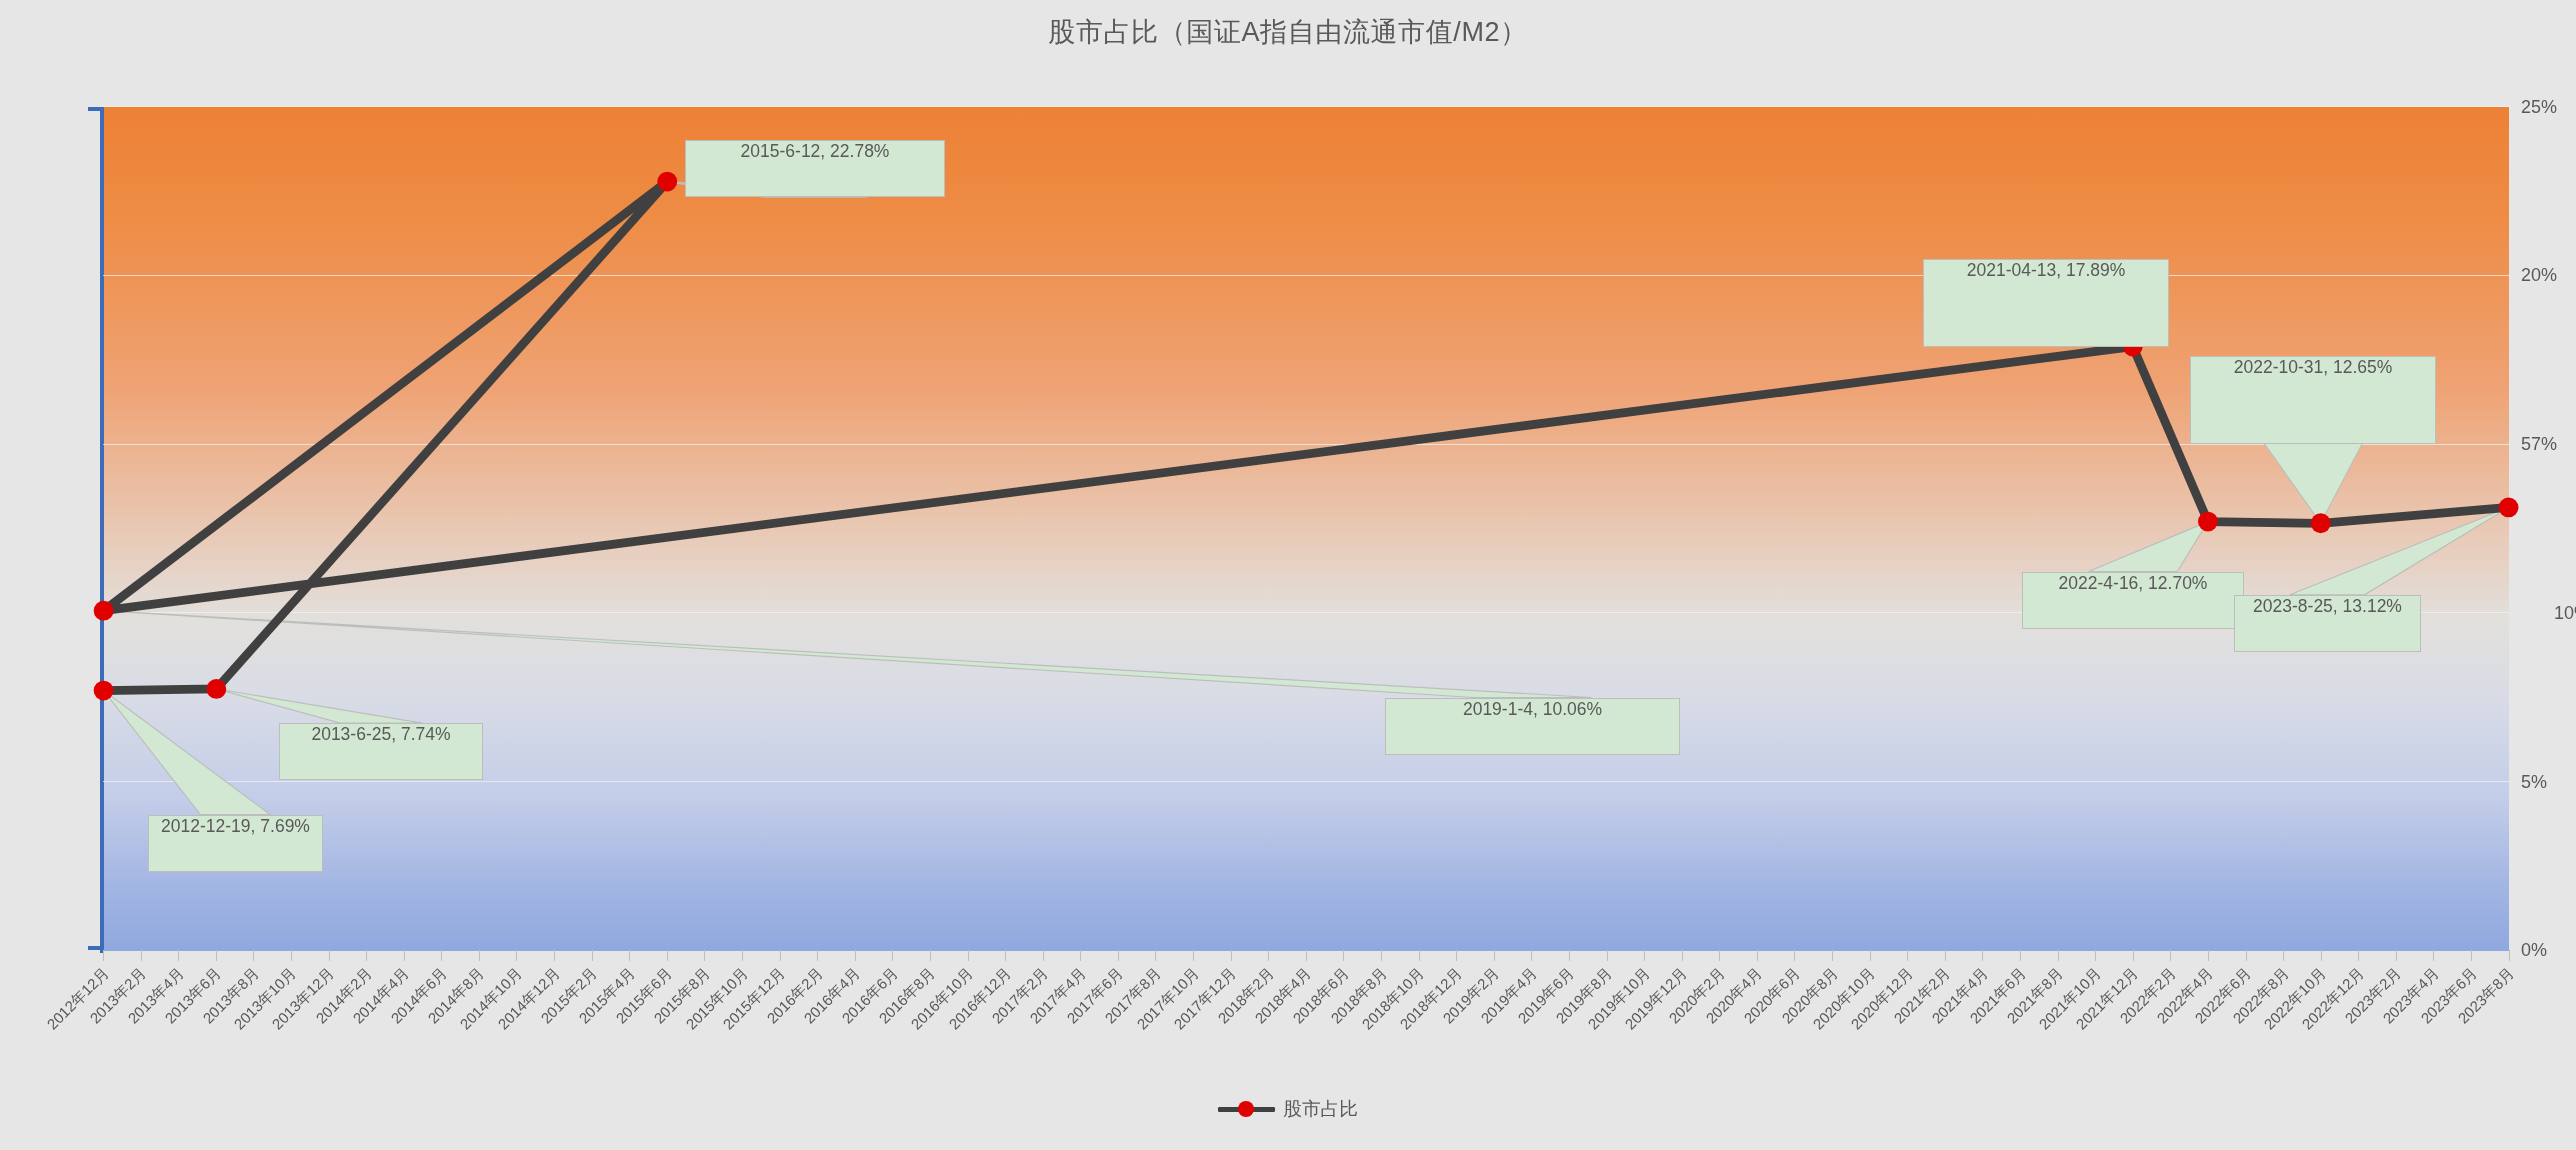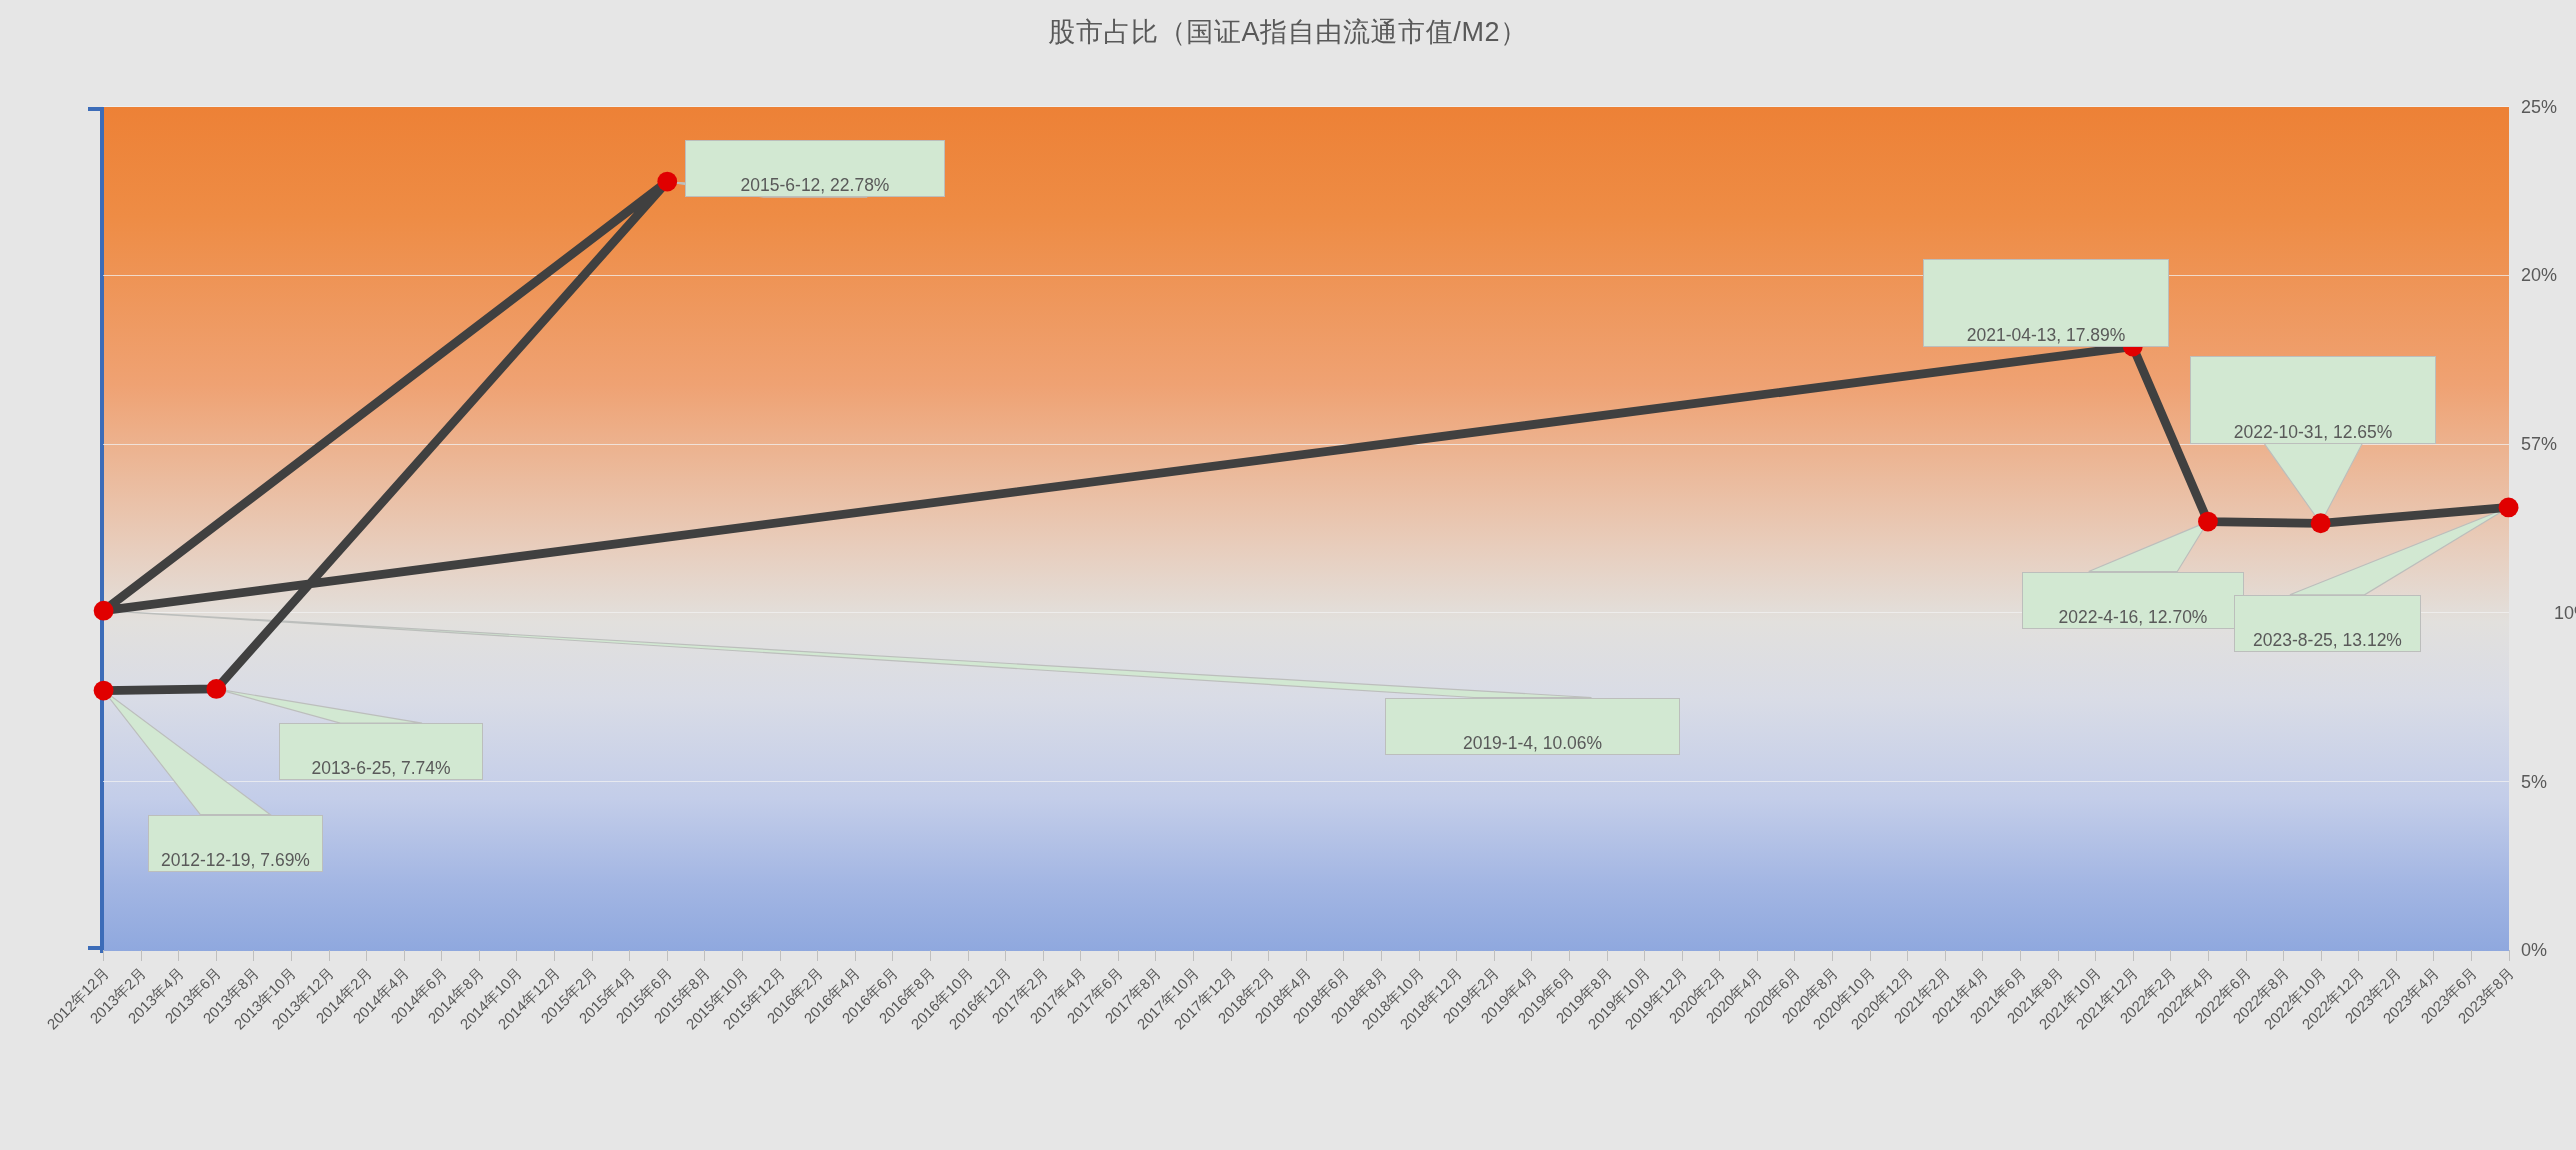--- a/index.html
+++ b/index.html
@@ -147,21 +147,21 @@
   }
 
   
   .callout {
     position: absolute;
     background: #D2E8D2;
     border: 1.2px solid #BCBEBC;
     color: #595959;
     font-size: 17.5px;
     display: flex;
-    align-items: flex-end;
+    align-items: flex-start;
     justify-content: center;
     box-sizing: border-box;
     white-space: nowrap;
   }
 
   
   #legend {
     position: absolute;
     left: 0;
     top: 1096px;
@@ -406,15 +406,22 @@
         <span>2022-4-16, 12.70%</span>
       </div>
       <div class="callout" style="left: 2190px; top: 356px; width: 246px; height: 88px;">
         <span>2022-10-31, 12.65%</span>
       </div>
       <div class="callout" style="left: 2234px; top: 595px; width: 187px; height: 57px;">
         <span>2023-8-25, 13.12%</span>
       </div>
     </div>
 
+  <div id="legend">
+    <span id="legend-symbol">
+      <span id="legend-line"></span>
+      <span id="legend-marker"></span>
+    </span>
+    <span id="legend-label">股市占比</span>
+  </div>
 
 </div>
 
 
 </body></html>

